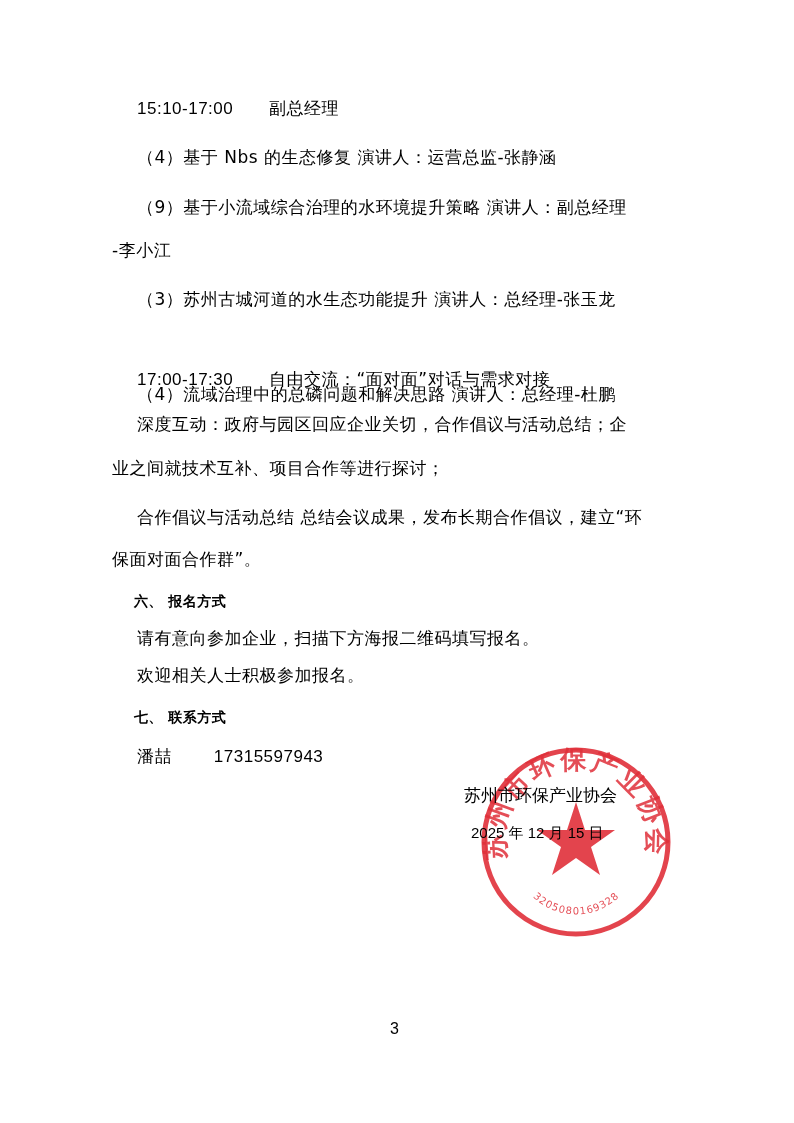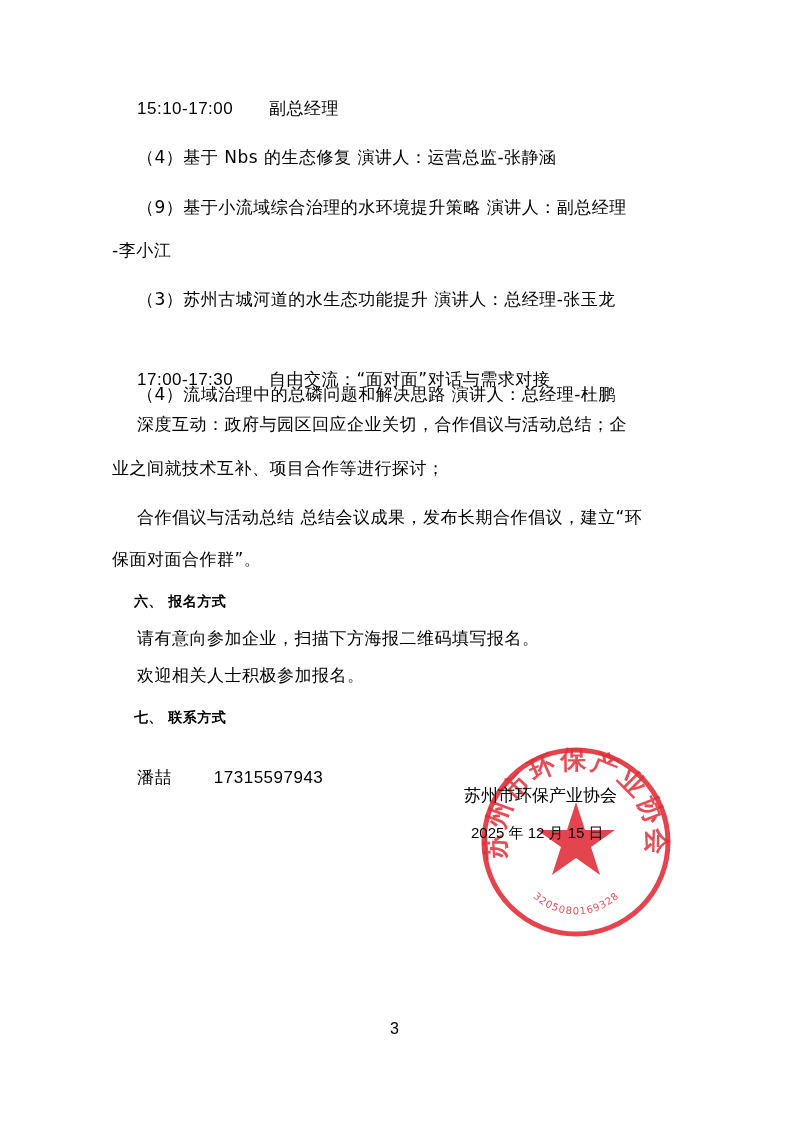--- a/index.html
+++ b/index.html
@@ -37,21 +37,21 @@
 <div class="line" style="left:137px; top:413px;">深度互动：政府与园区回应企业关切，合作倡议与活动总结；企</div>
 <div class="line" style="left:112px; top:457px;">业之间就技术互补、项目合作等进行探讨；</div>
 <div class="line" style="left:137px; top:506px;">合作倡议与活动总结 总结会议成果，发布长期合作倡议，建立“环</div>
 <div class="line" style="left:112px; top:548px;">保面对面合作群”。</div>
 
 <div class="line heading" style="left:134px; top:590px;">六、  报名方式</div>
 <div class="line" style="left:137px; top:627px;">请有意向参加企业，扫描下方海报二维码填写报名。</div>
 <div class="line" style="left:137px; top:664px;">欢迎相关人士积极参加报名。</div>
 
 <div class="line heading" style="left:134px; top:706px;">七、  联系方式</div>
-<div class="line" style="left:137px; top:766px;">
+<div class="line" style="left:137px; top:745px;">
   <span>潘喆</span>
   <span class="gap" style="width:30px"></span>
   <span class="mono">17315597943</span>
 </div>
 
 <svg class="stamp" viewBox="0 0 196 196">
   <circle cx="98" cy="98" r="92" fill="none" stroke="#e0303a" stroke-width="5" opacity="0.9"></circle>
   <polygon points="98,58 107,86 137,86 113,103 122,131 98,114 74,131 83,103 59,86 89,86" fill="#e0303a" opacity="0.9"></polygon>
   <defs>
     <path id="sealArc" d="M 30,120 A 72,72 0 1,1 166,120"></path>

